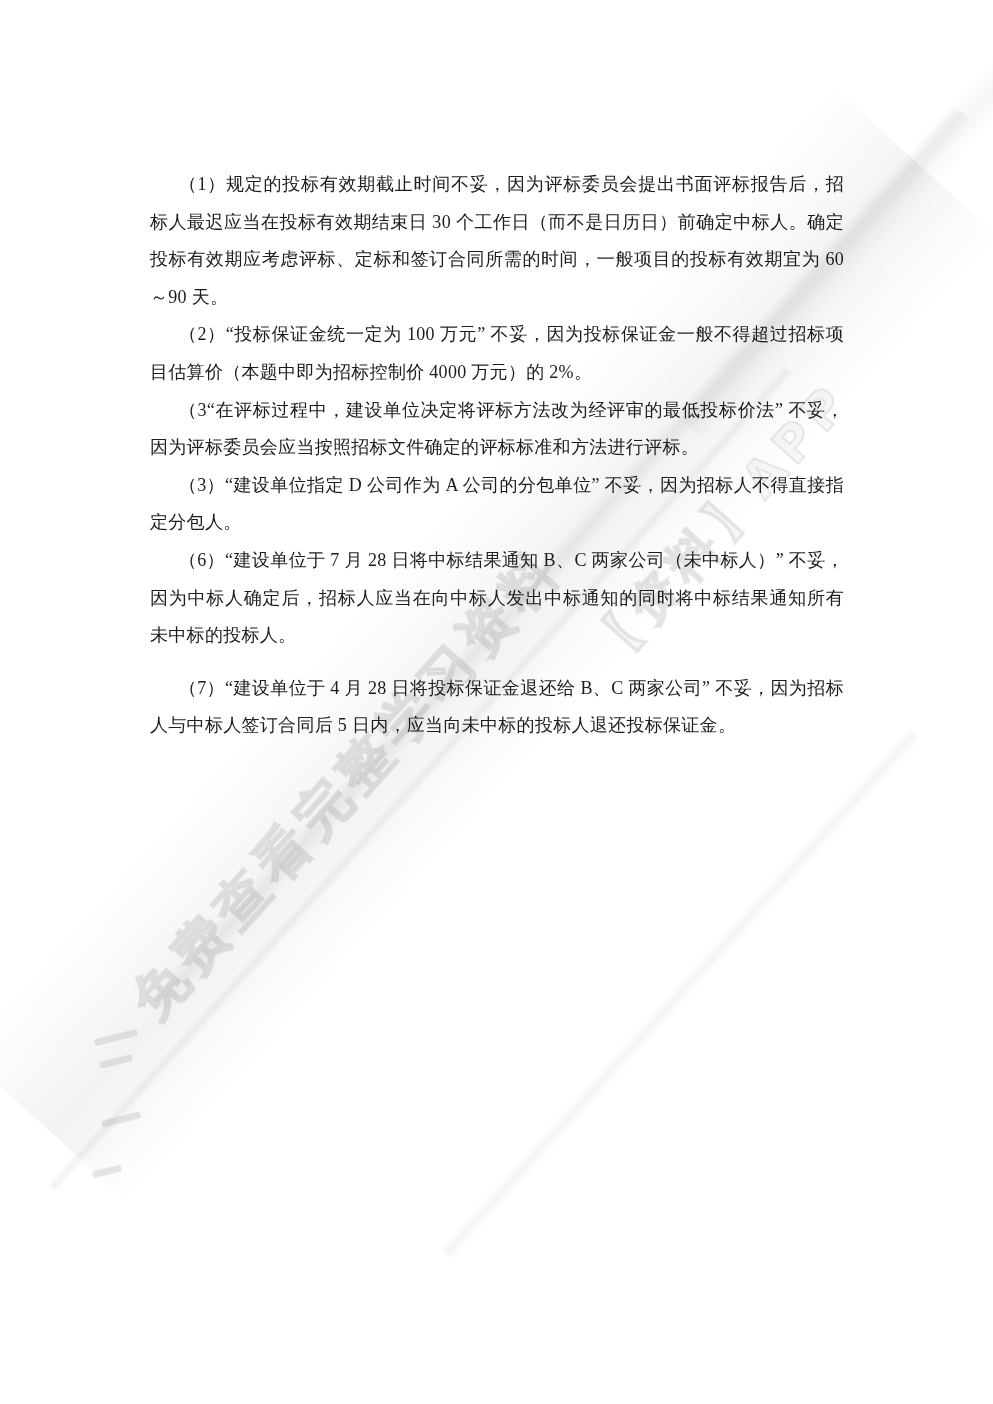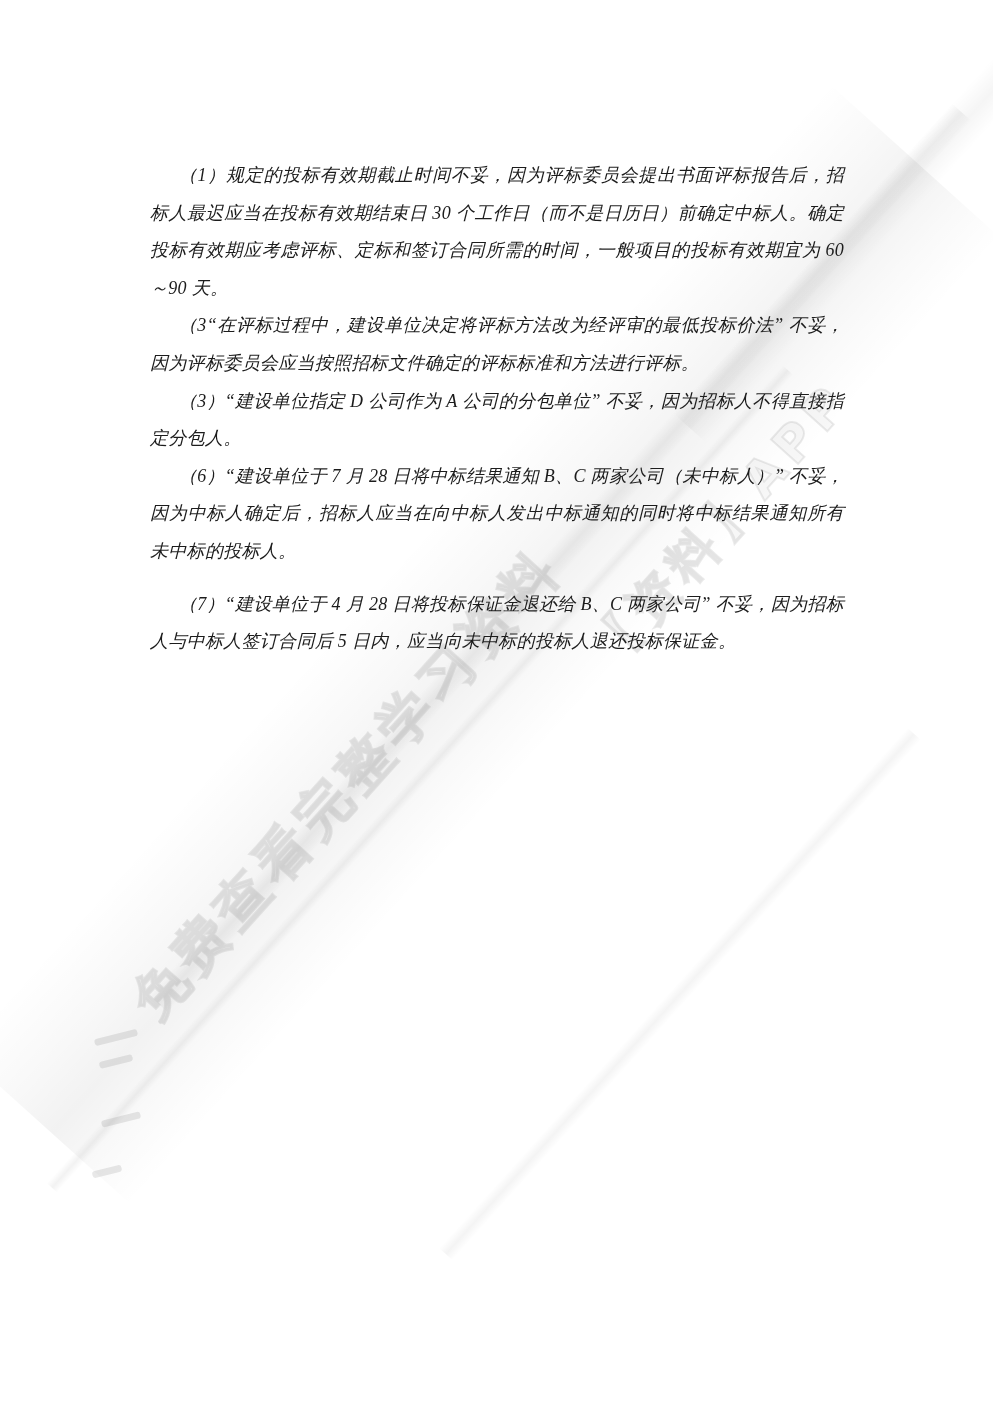--- a/index.html
+++ b/index.html
@@ -10,24 +10,23 @@
     margin: 0 auto;
     background: #ffffff;
     overflow: hidden;
     font-family: "Liberation Serif", "DejaVu Serif", serif;
   }
 
   
   .content {
     position: absolute;
     left: 150px;
-    top: 157px;
+    top: 166px;
     width: 694px;
     z-index: 3;
-    font-style: italic;
   }
   .content p {
     margin: 0;
     font-size: 18px;
     line-height: 37.6px;
     color: #1c1c1c;
     text-align: justify;
     text-indent: 1.6em;
     letter-spacing: 0.3px;
   }
@@ -109,19 +108,20 @@
   <div class="dash dash1"></div>
   <div class="dash dash2"></div>
   <div class="dash dash3"></div>
   <div class="dash dash4"></div>
 
   <div class="wm wm1">免费查看完整学习资料</div>
   <div class="wm wm2">【资料】APP</div>
 
   <main class="content">
     <p>（1）规定的投标有效期截止时间不妥，因为评标委员会提出书面评标报告后，招标人最迟应当在投标有效期结束日 30 个工作日（而不是日历日）前确定中标人。确定投标有效期应考虑评标、定标和签订合同所需的时间，一般项目的投标有效期宜为 60～90 天。</p>
+    <p>（2）“投标保证金统一定为 100 万元” 不妥，因为投标保证金一般不得超过招标项目估算价（本题中即为招标控制价 4000 万元）的 2%。</p>
     <p>（3“在评标过程中，建设单位决定将评标方法改为经评审的最低投标价法” 不妥，因为评标委员会应当按照招标文件确定的评标标准和方法进行评标。</p>
     <p>（3）“建设单位指定 D 公司作为 A 公司的分包单位” 不妥，因为招标人不得直接指定分包人。</p>
     <p>（6）“建设单位于 7 月 28 日将中标结果通知 B、C 两家公司（未中标人）” 不妥，因为中标人确定后，招标人应当在向中标人发出中标通知的同时将中标结果通知所有未中标的投标人。</p>
     <p class="gap-top">（7）“建设单位于 4 月 28 日将投标保证金退还给 B、C 两家公司” 不妥，因为招标人与中标人签订合同后 5 日内，应当向未中标的投标人退还投标保证金。</p>
   </main>
 
 </div>
 
 </body></html>

